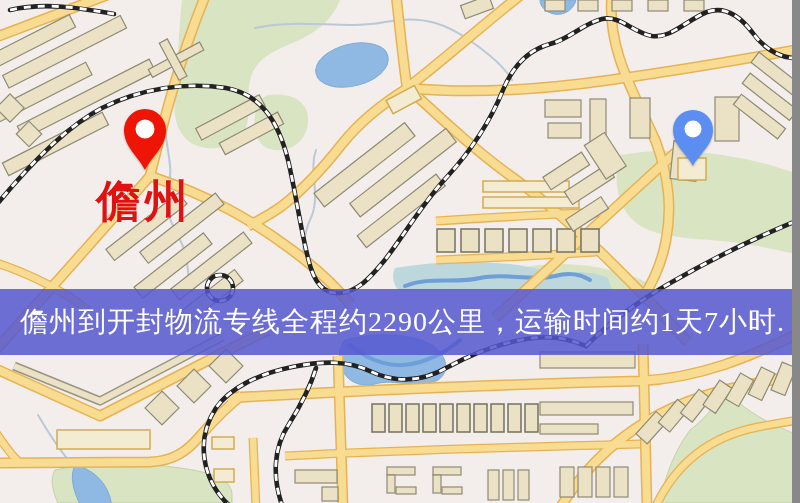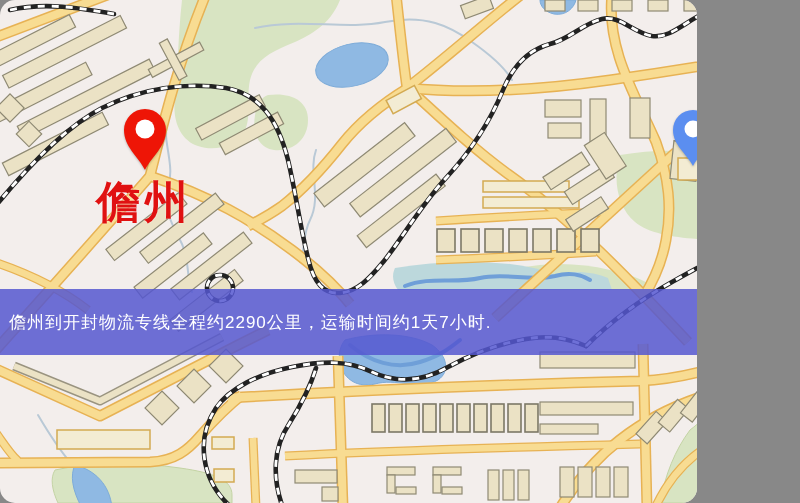--- a/index.html
+++ b/index.html
@@ -1,20 +1,19 @@
 <!DOCTYPE html>
 <html style="--map-bg: #f3eeec; --park: #d8e4c2; --water: #8fb9e3; --water-deep: #6f9fd8; --water-shallow: #bcd8dc; --stream: #b9c9d6; --road-casing: #e7b254; --road-fill: #f8dc92; --building-fill: #ebe2c5; --building-stroke: #8f8a74; --building-alt-fill: #f3ecd3; --building-alt-stroke: #d3aa52; --railway-dark: #222222; --railway-light: #ffffff; --banner-bg: #5557d0; --banner-text: #ffffff; --origin-pin: #ee1506; --origin-label: #e01111; --destination-pin: #5b8ef0; --destination-label: #2121cc;"><head>
 <meta charset="utf-8">
 <style>
   html,body{margin:0;padding:0;background:#888;}
   .stage{
-    position:relative;width:697px;height:503px;overflow:hidden;
-    font-family:Liberation Sans, sans-serif;
+    position:relative;width:792px;height:503px;overflow:hidden;
+    font-family:Liberation Serif, serif;
     background:var(--map-bg,#f3eeec);
-    border-radius:15px;
   }
   .stage svg.mapsvg{position:absolute;left:0;top:0;display:block;}
 
   
   .park{fill:var(--park,#d8e4c2);stroke:none;}
   .park-edge{fill:var(--park,#d8e4c2);stroke:#c3d3a4;stroke-width:1;}
   .water{fill:var(--water,#8fb9e3);stroke:#7dabd8;stroke-width:1;}
   .water-shallow{fill:var(--water-shallow,#bcd8dc);stroke:none;}
   .river{fill:none;stroke:var(--water-deep,#6f9fd8);stroke-width:4;stroke-linecap:round;}
   .stream{fill:none;stroke:var(--stream,#b9c9d6);stroke-width:2;stroke-linecap:round;}
@@ -49,22 +48,22 @@
   
   .banner{
     position:absolute;left:0;top:289px;width:800px;height:66px;
     display:flex;align-items:center;
   }
   .banner::before{
     content:"";position:absolute;inset:0;
     background:var(--banner-bg,#5557d0);opacity:.85;
   }
   .banner-text{
-    position:relative;z-index:1;padding-left:9px;
-    color:var(--banner-text,#fff);font-size:17px;letter-spacing:1px;
+    position:relative;z-index:1;padding-left:20px;
+    color:var(--banner-text,#fff);font-size:28px;letter-spacing:1px;
     white-space:nowrap;
   }
 </style>
 </head>
 <body>
 
 <div class="stage">
 
   <svg class="mapsvg" width="800" height="503" viewBox="0 0 800 503">
     <defs>

